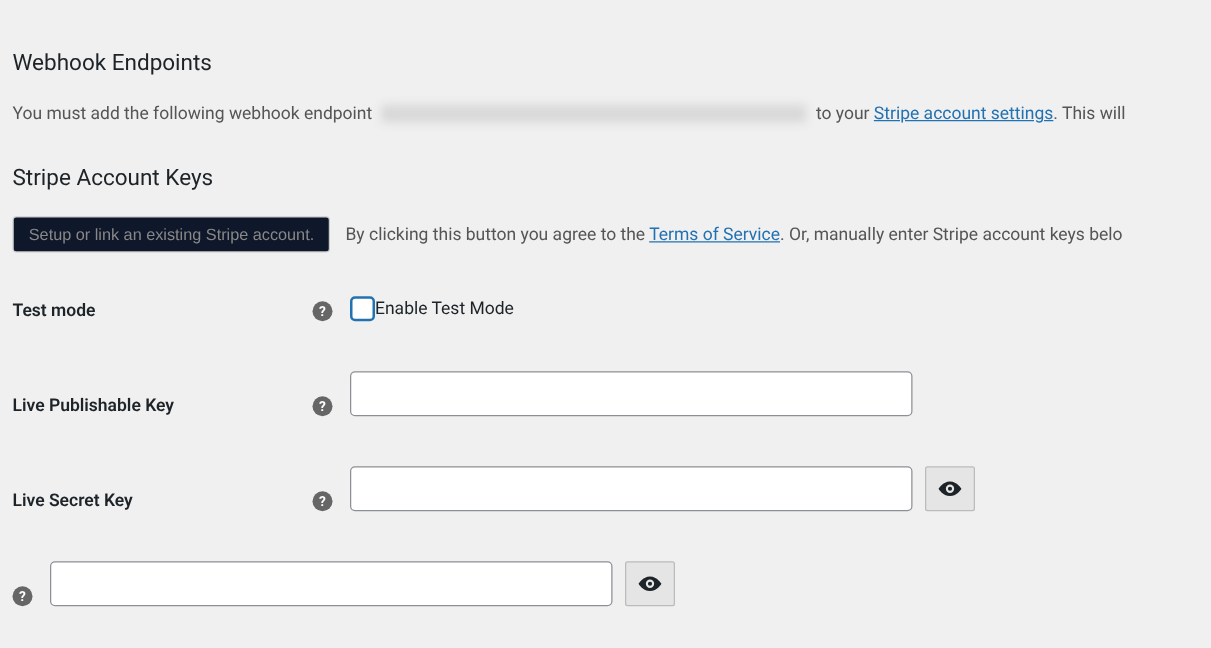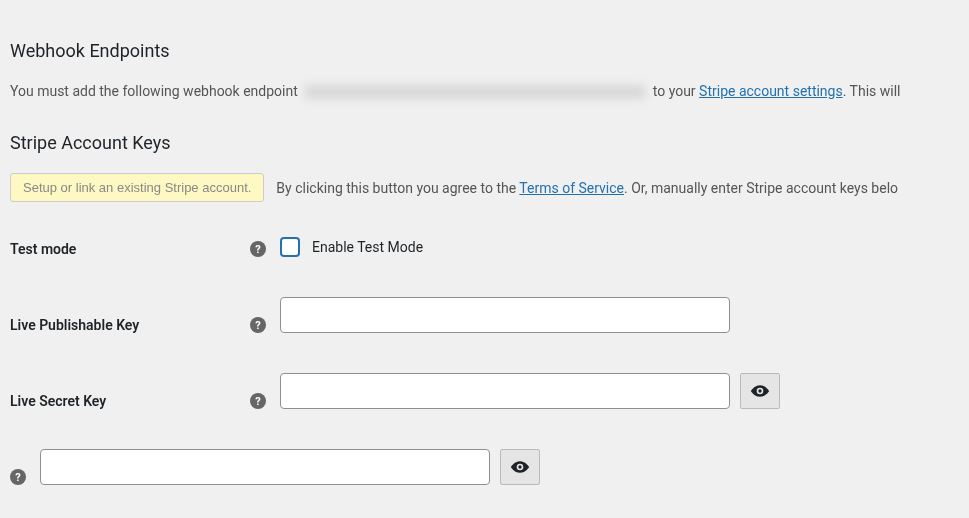--- a/index.html
+++ b/index.html
@@ -45,21 +45,21 @@
       vertical-align: middle;
       margin: 0 4px;
     }
     .setup-row {
       display: flex;
       align-items: center;
       gap: 12px;
       margin-top: 20px;
     }
     .setup-btn {
-      background: #fef9c3;
+      background: #0f172a;
       border: 1px solid #ccc;
       color: #888;
       padding: 6px 12px;
       font-size: 13px;
       border-radius: 3px;
       cursor: pointer;
     }
     .setup-desc {
       color: #555;
       font-size: 14px;
@@ -88,21 +88,21 @@
       color: #fff;
       border-radius: 50%;
       font-size: 11px;
       font-weight: bold;
       margin-right: 14px;
       flex-shrink: 0;
     }
     .checkbox-wrap {
       display: flex;
       align-items: center;
-      gap: 12px;
+      gap: 0;
     }
     .checkbox-box {
       width: 20px;
       height: 20px;
       border: 2px solid #2271b1;
       border-radius: 4px;
       background: #fff;
       cursor: pointer;
     }
     .checkbox-label {

